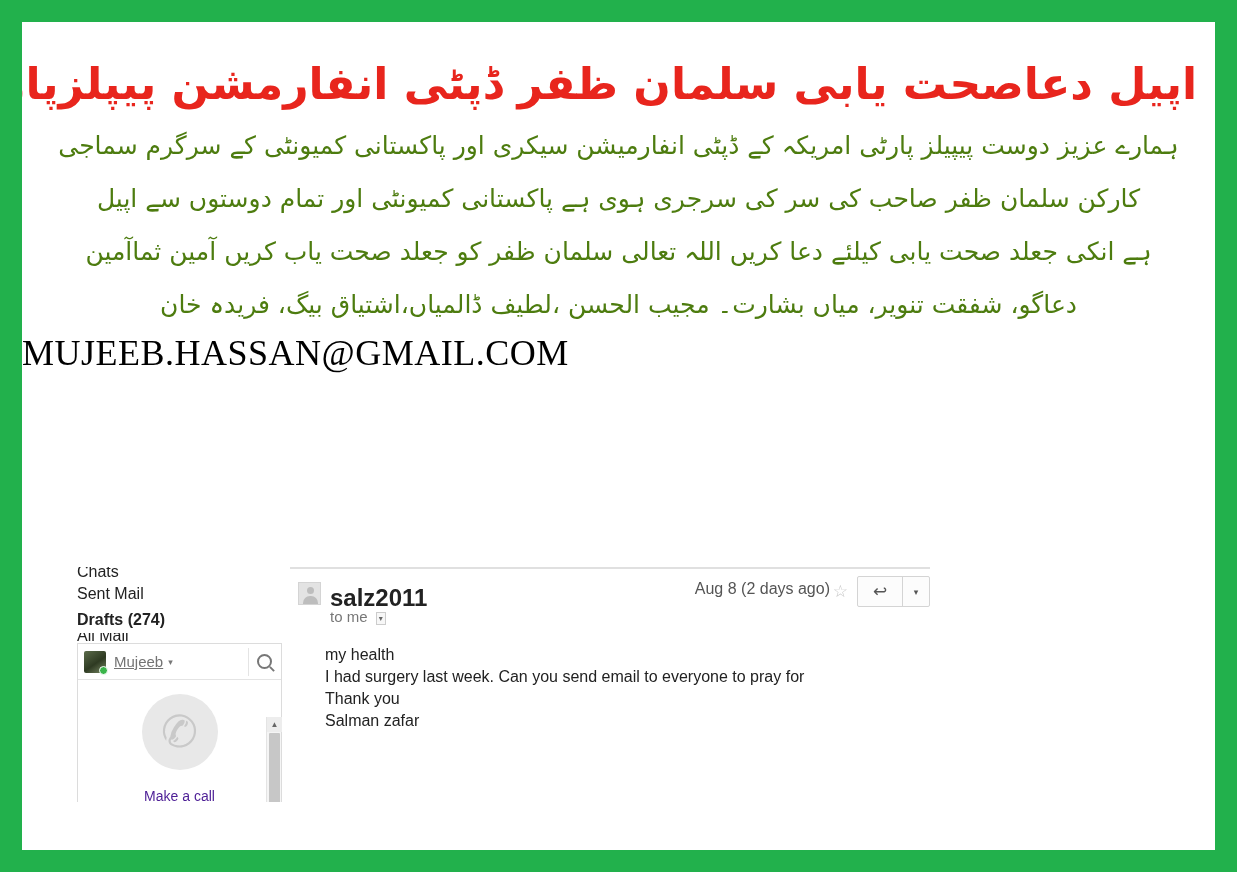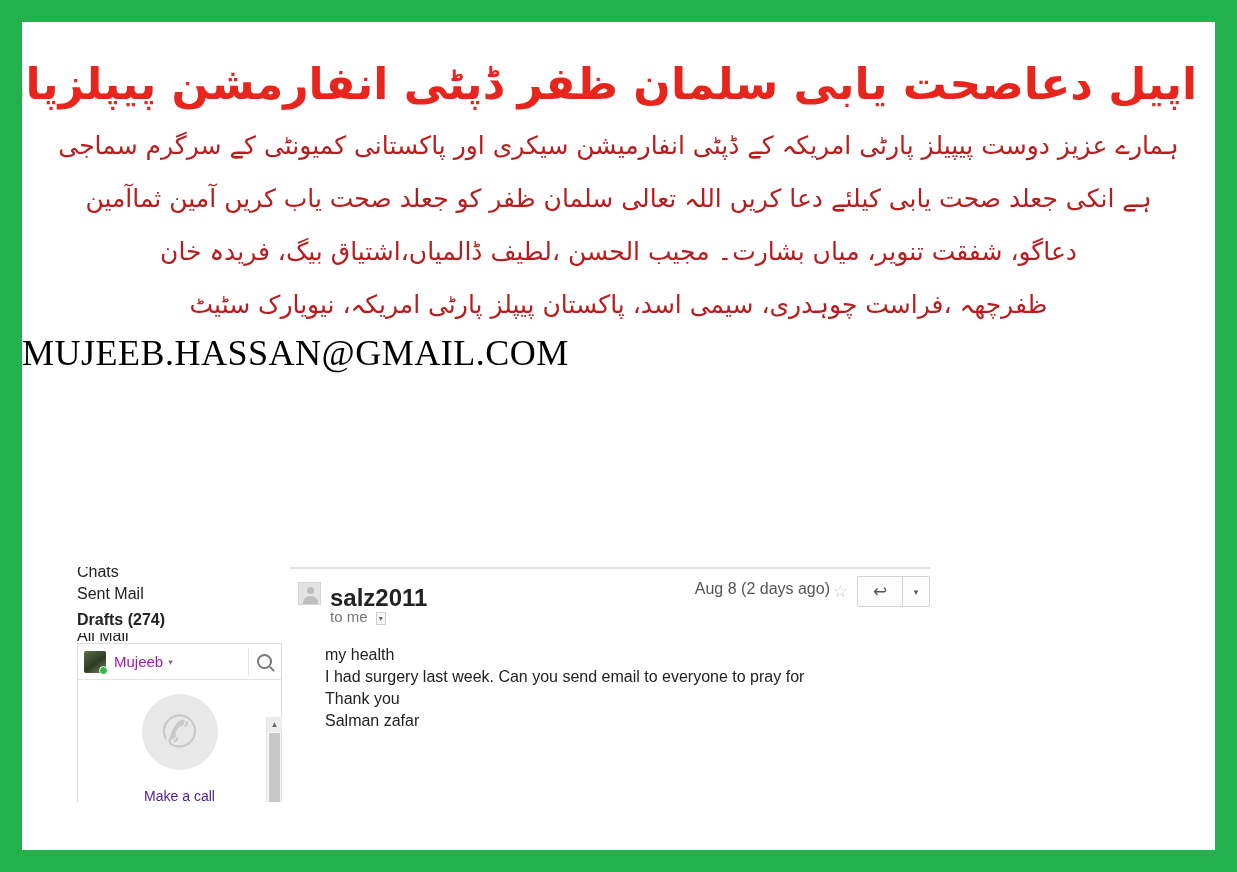--- a/index.html
+++ b/index.html
@@ -42,21 +42,21 @@
     color: #e8251d;
     font-family: "DejaVu Sans", sans-serif;
     font-weight: bold;
     font-size: 44px;
     line-height: 1.25;
     padding: 34px 18px 6px 18px;
     white-space: nowrap;
     direction: rtl;
   }
   .poster-body {
-    color: #b91c1c;
+    color: #4d7c0f;
     font-family: "DejaVu Sans", sans-serif;
     font-size: 25px;
     line-height: 2.12;
     padding: 2px 20px 0 20px;
     direction: rtl;
     text-align: center;
   }
   .poster-body p {
     margin: 0;
   }
@@ -151,23 +151,24 @@
     right: -2px;
     bottom: -2px;
     width: 7px;
     height: 7px;
     border-radius: 50%;
     background: #3ab54a;
     border: 1px solid #fff;
   }
   .hangouts-name {
     font-size: 15px;
-    color: #a21caf;
+    color: #737373;
     margin-left: 8px;
     white-space: nowrap;
+    text-decoration: underline;
   }
   .caret {
     margin-left: 5px;
     font-size: 9px;
     color: #777;
   }
   .search-box {
     margin-left: auto;
     width: 30px;
     height: 28px;
@@ -412,23 +413,23 @@
 </head>
 <body>
 
 <div id="page">
   <div id="inner">
 
     <div class="poster">
       <div class="poster-title">اپیل دعاصحت یابی سلمان ظفر ڈپٹی انفارمشن پیپلزپارٹی امریکہ</div>
       <div class="poster-body">
         <p>ہمارے عزیز دوست پیپیلز پارٹی امریکہ کے ڈپٹی انفارمیشن سیکری اور پاکستانی کمیونٹی کے سرگرم سماجی</p>
+        <p>کارکن سلمان ظفر صاحب کی سر کی سرجری ہوی ہے پاکستانی کمیونٹی اور تمام دوستوں سے اپیل</p>
         <p>ہے انکی جعلد صحت یابی کیلئے دعا کریں اللہ تعالی سلمان ظفر کو جعلد صحت یاب کریں آمین ثماآمین</p>
         <p>دعاگو، شفقت تنویر، میاں بشارت۔ مجیب الحسن ،لطیف ڈالمیاں،اشتیاق بیگ، فریدہ خان</p>
-        <p>ظفرچھہ ،فراست چوہدری، سیمی اسد، پاکستان پیپلز پارٹی امریکہ، نیویارک سٹیٹ</p>
       </div>
       <div class="poster-email">MUJEEB.HASSAN@GMAIL.COM</div>
     </div>
 
     <div class="gmail">
 
       <div class="sidebar">
         <div class="nav-list">
           <div class="nav-item clip-top">Chats</div>
           <div class="nav-item">Sent Mail</div>

